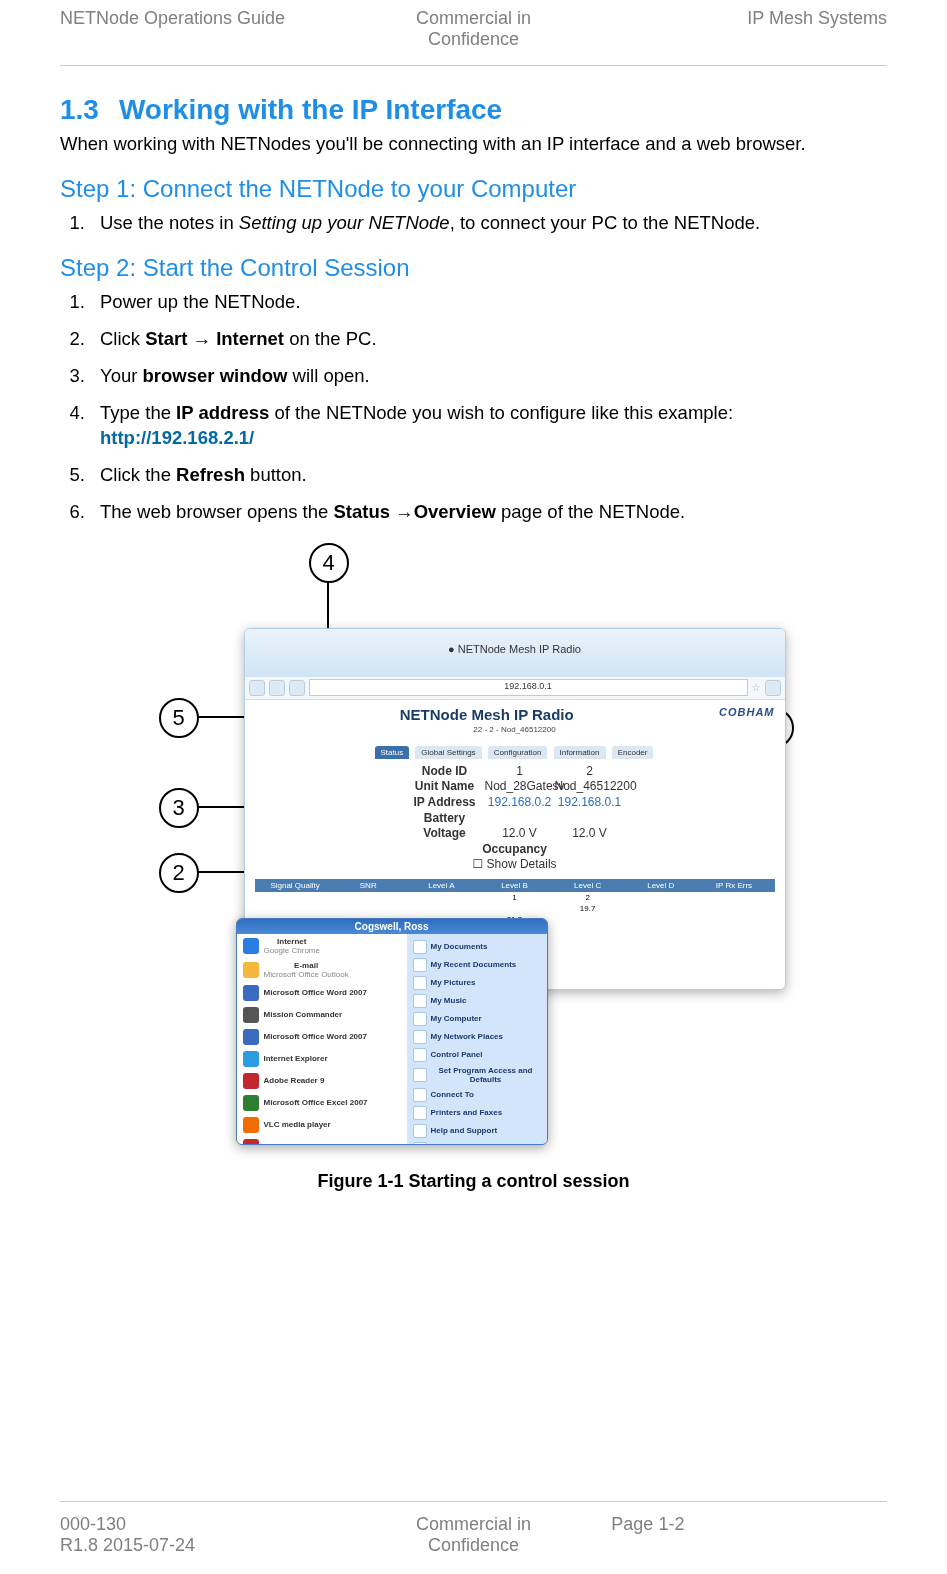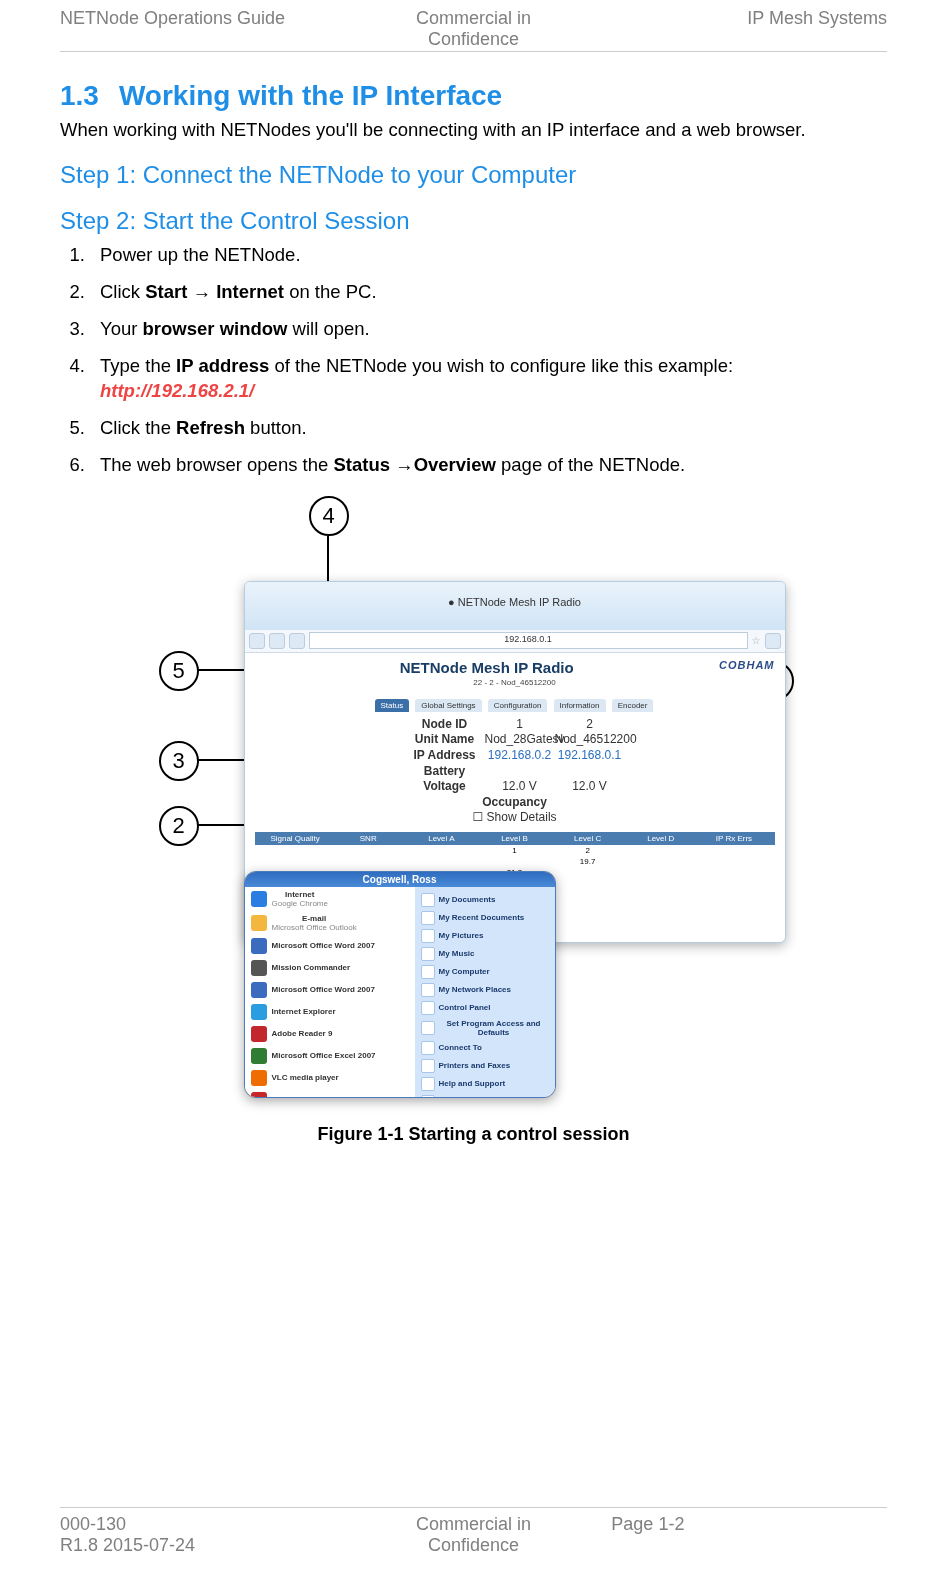--- a/index.html
+++ b/index.html
@@ -16,21 +16,21 @@
   padding: 0 60px;
   box-sizing: border-box;
   position: relative;
 }
 .header {
   display: flex;
   font-size: 18px;
   color: #808080;
   padding-top: 8px;
   border-bottom: 1px solid #ccc;
-  padding-bottom: 1px;
+  padding-bottom: 15px;
 }
 .header .left { flex:1; text-align:left; }
 .header .center { flex:1; text-align:center; }
 .header .right { flex:1; text-align:right; }
 h2.section {
   color: #1f8ee6;
   font-size: 28px;
   font-weight: bold;
   margin: 28px 0 6px 0;
 }
@@ -47,21 +47,21 @@
   margin: 4px 0 4px 0;
   padding-left: 30px;
 }
 ol li {
   margin-bottom: 12px;
   padding-left: 10px;
   line-height:1.35;
 }
 .italic { font-style: italic; }
 .bold { font-weight: bold; }
-.url { color:#ef4444; font-weight: bold; font-style: italic; }
+.url { color:#0369a1; font-weight: bold; }
 .figure {
   text-align: center;
   margin: 18px auto 8px auto;
 }
 .figure .caption {
   font-weight: bold;
   margin-top: 28px;
   font-size:18px;
 }
 .screenshot {
@@ -185,27 +185,27 @@
 }
 .browser .tbl .hdr span { flex:1; }
 .browser .tbl .tr {
   padding:1px 4px;
   display:flex;
 }
 .browser .tbl .tr span { flex:1; }
 
 .startmenu {
   position: absolute;
-  left: 85px;
+  left: 77px;
   top: 375px;
   width: 310px;
   height: 225px;
   background: #fdba74;
   border: 1px solid #4a7bbf;
-  border-radius: 12px;
+  border-radius: 6px;
   box-shadow: 0 3px 12px rgba(0,0,0,0.35);
   overflow: hidden;
   display:flex;
   flex-direction:column;
   font-family: Tahoma, sans-serif;
 }
 .startmenu .header-sm {
   height:18px;
   background: linear-gradient(#2f6cc0,#4a8ad6);
   color:#fff;
@@ -258,21 +258,21 @@
 }
 
 .footer {
   position: absolute;
   bottom: 18px;
   left: 60px; right:60px;
   border-top: 1px solid #ccc;
   font-size: 18px;
   color:#808080;
   display:flex;
-  padding-top:6px;
+  padding-top:12px;
 }
 .footer .left { flex:1; text-align:left; }
 .footer .center { flex:1; text-align:center; }
 .footer .right { flex:1; }
 </style>
 </head>
 <body>
 
 <div class="page">
   <div class="header">
@@ -283,20 +283,25 @@
     </div>
     <div class="right">IP Mesh Systems</div>
   </div>
 
   <h2 class="section">
     <span class="num">1.3</span><span>Working with the IP Interface</span>
   </h2>
   <p>When working with NETNodes you'll be connecting with an IP interface and a web browser.</p>
 
   <h3 class="step">Step 1: Connect the NETNode to your Computer</h3>
+  <ol>
+    <li>
+      <span>Use the notes in </span><span class="italic">Setting up your NETNode</span><span>, to connect your PC to the NETNode.</span>
+    </li>
+  </ol>
 
   <h3 class="step">Step 2: Start the Control Session</h3>
   <ol>
     <li>Power up the NETNode.</li>
     <li>
       <span>Click </span><span class="bold">Start</span><span> → </span><span class="bold">Internet</span><span> on the PC.</span>
     </li>
     <li>
       <span>Your </span><span class="bold">browser window</span><span> will open.</span>
     </li>

